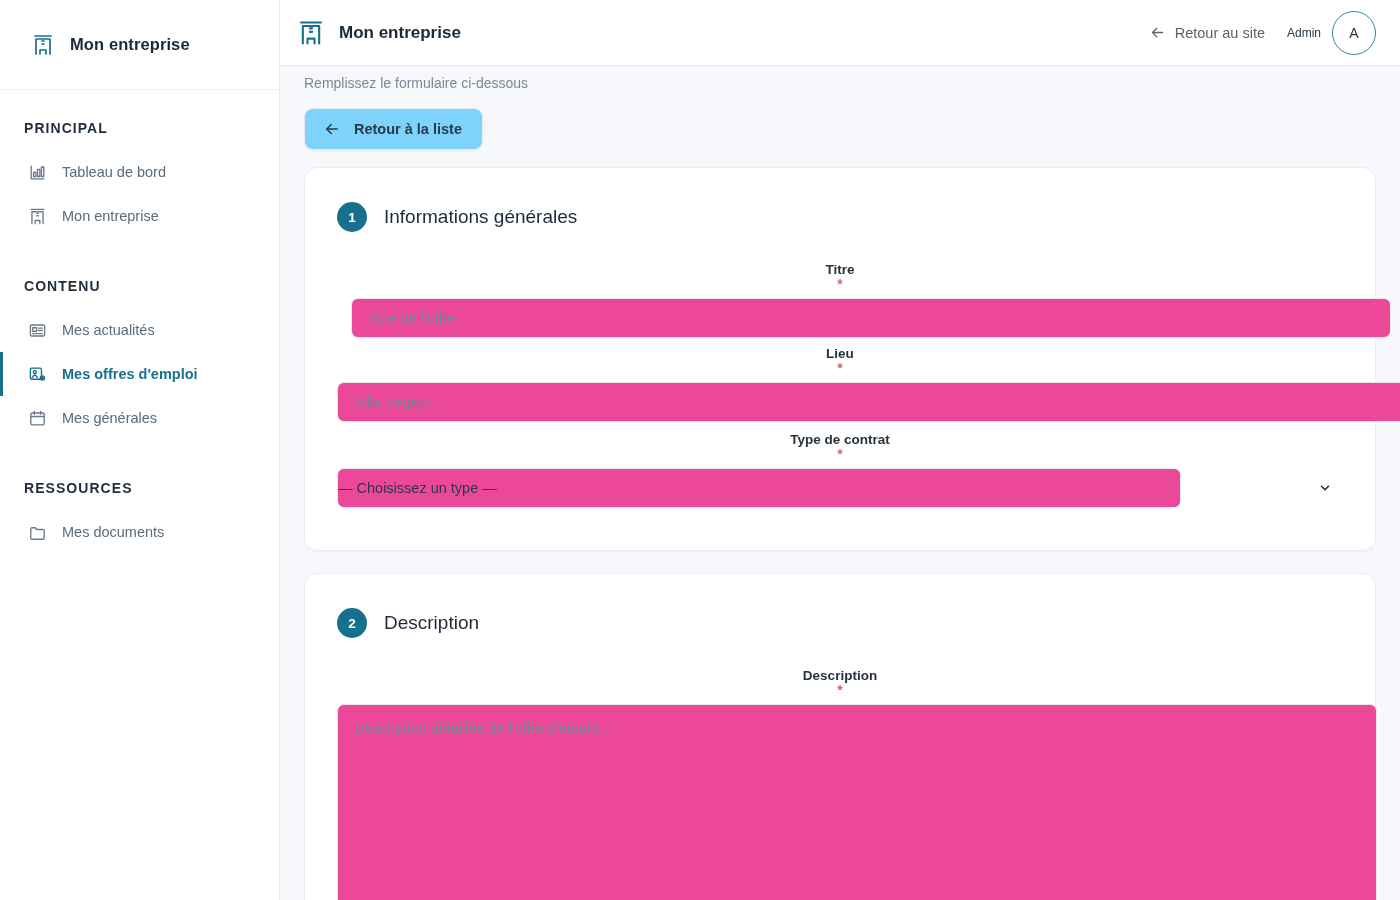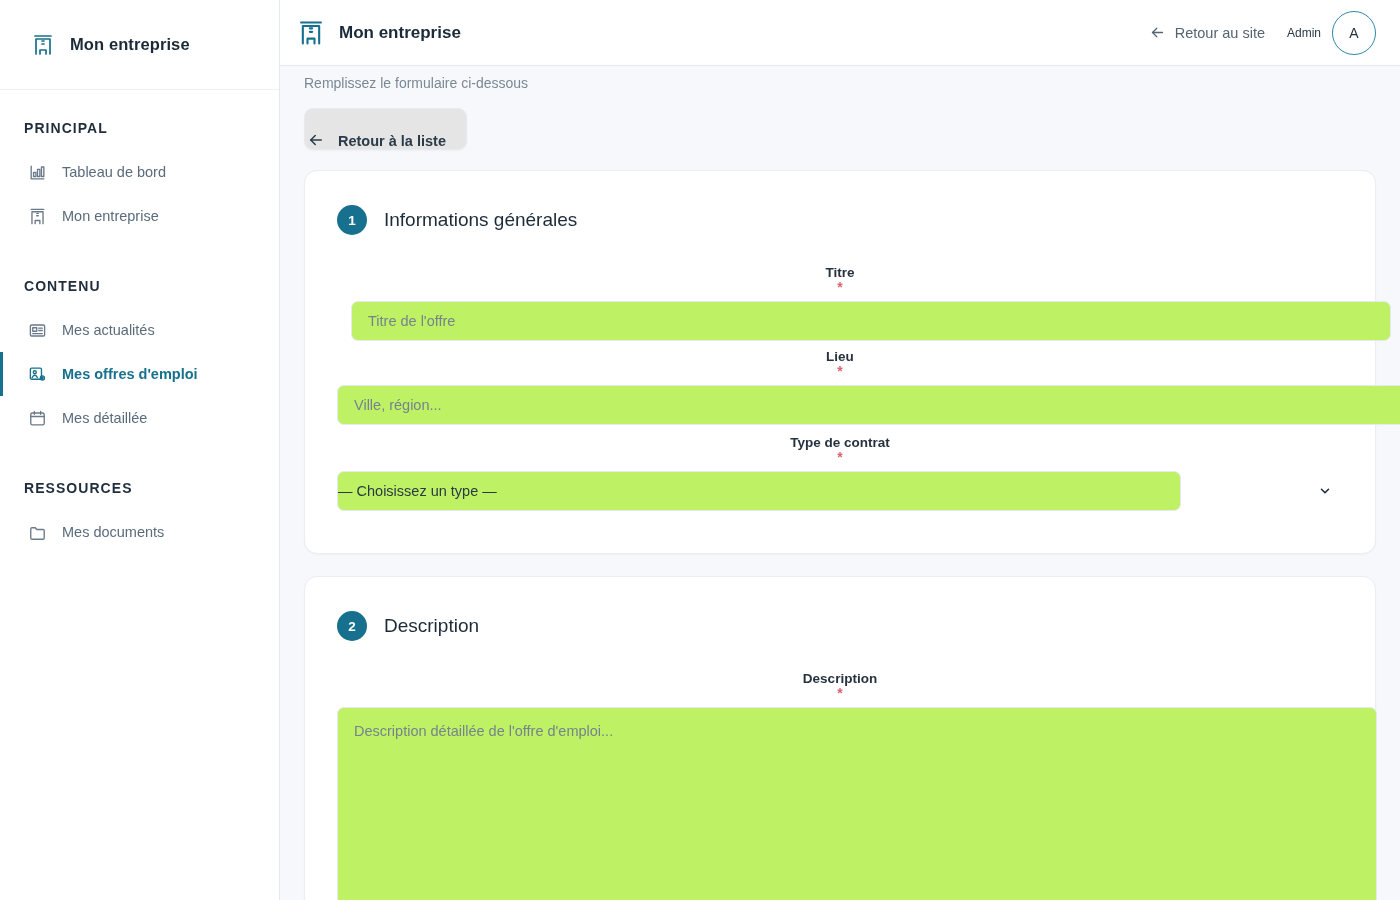--- a/index.html
+++ b/index.html
@@ -174,27 +174,27 @@
 
   .content {
     padding: 12px 24px 0 24px;
     background: #f6f8fb;
     height: 804px;
     position: relative;
   }
 
   .btn-back-list {
     display: inline-flex;
-    align-items: flex-end;
+    align-items: center;
     gap: 13px;
-    background: #e5e5e5;
+    background: #7dd3fc;
     border: 1px solid #e7ebef;
     border-radius: 9px;
     height: 42px;
-    padding: 0 20px 0 2px;
+    padding: 0 20px 0 18px;
     font-size: 14.5px;
     font-weight: 600;
     color: #2a3a49;
     cursor: pointer;
     box-shadow: 0 1px 2px rgba(16,24,40,.04);
   }
   .btn-back-list .arrow { display: flex; color: #2a3a49; }
 
   .card {
     background: #ffffff;
@@ -241,21 +241,21 @@
     margin-bottom: 7px;
     flex-direction: column;
   }
   .req { color: #d9636f; font-size: 14px; line-height: 1; }
 
   .input-text,
   .input-select,
   .input-area {
     display: block;
     width: 1040px;
-    background: #bef264;
+    background: #ec4899;
     border: 1px solid #e6eaee;
     border-radius: 7px;
     font-family: "Liberation Sans", sans-serif;
     font-size: 14.5px;
     color: #2b3947;
     outline: none;
   }
   .input-text {
     height: 40px;
     padding: 0 16px;
@@ -368,21 +368,21 @@
         <span>Mes offres d'emploi</span>
       </div>
       <div class="nav-item">
         <span class="nav-icon">
           <svg width="19" height="19" viewBox="0 0 24 24" fill="none" stroke="currentColor" stroke-width="1.7" stroke-linecap="round" stroke-linejoin="round">
             <rect x="3.5" y="5" width="17" height="15" rx="2"></rect>
             <path d="M3.5 9.5h17"></path>
             <path d="M8 3.2v3.4M16 3.2v3.4"></path>
           </svg>
         </span>
-        <span>Mes détaillée</span>
+        <span>Mes générales</span>
       </div>
     </div>
 
     <div class="nav-section-title ressources">RESSOURCES</div>
     <div class="nav-list">
       <div class="nav-item">
         <span class="nav-icon">
           <svg width="19" height="19" viewBox="0 0 24 24" fill="none" stroke="currentColor" stroke-width="1.7" stroke-linecap="round" stroke-linejoin="round">
             <path d="M3.5 19V7.5A1.5 1.5 0 0 1 5 6h4.2l1.8 2.2h8A1.5 1.5 0 0 1 20.5 9.7V19A1.5 1.5 0 0 1 19 20.5H5A1.5 1.5 0 0 1 3.5 19z"></path>
           </svg>

